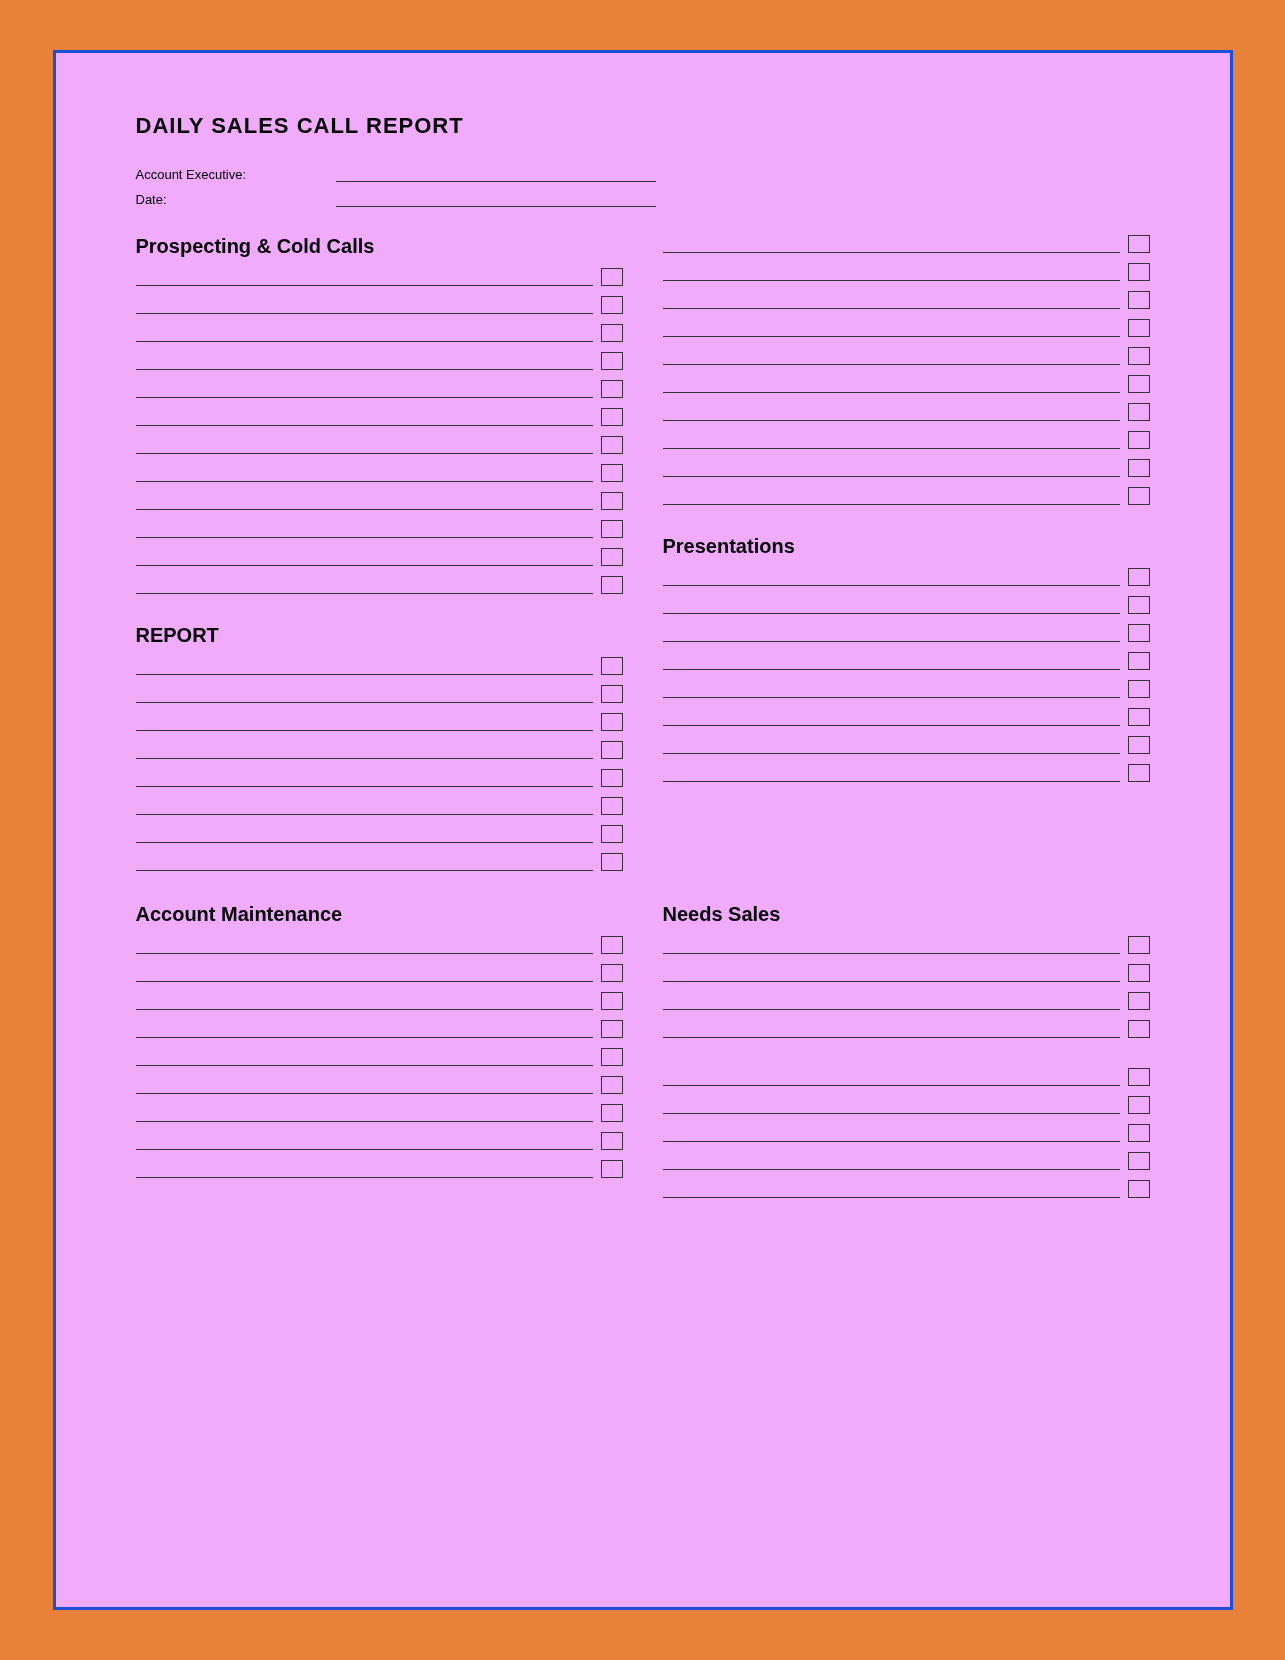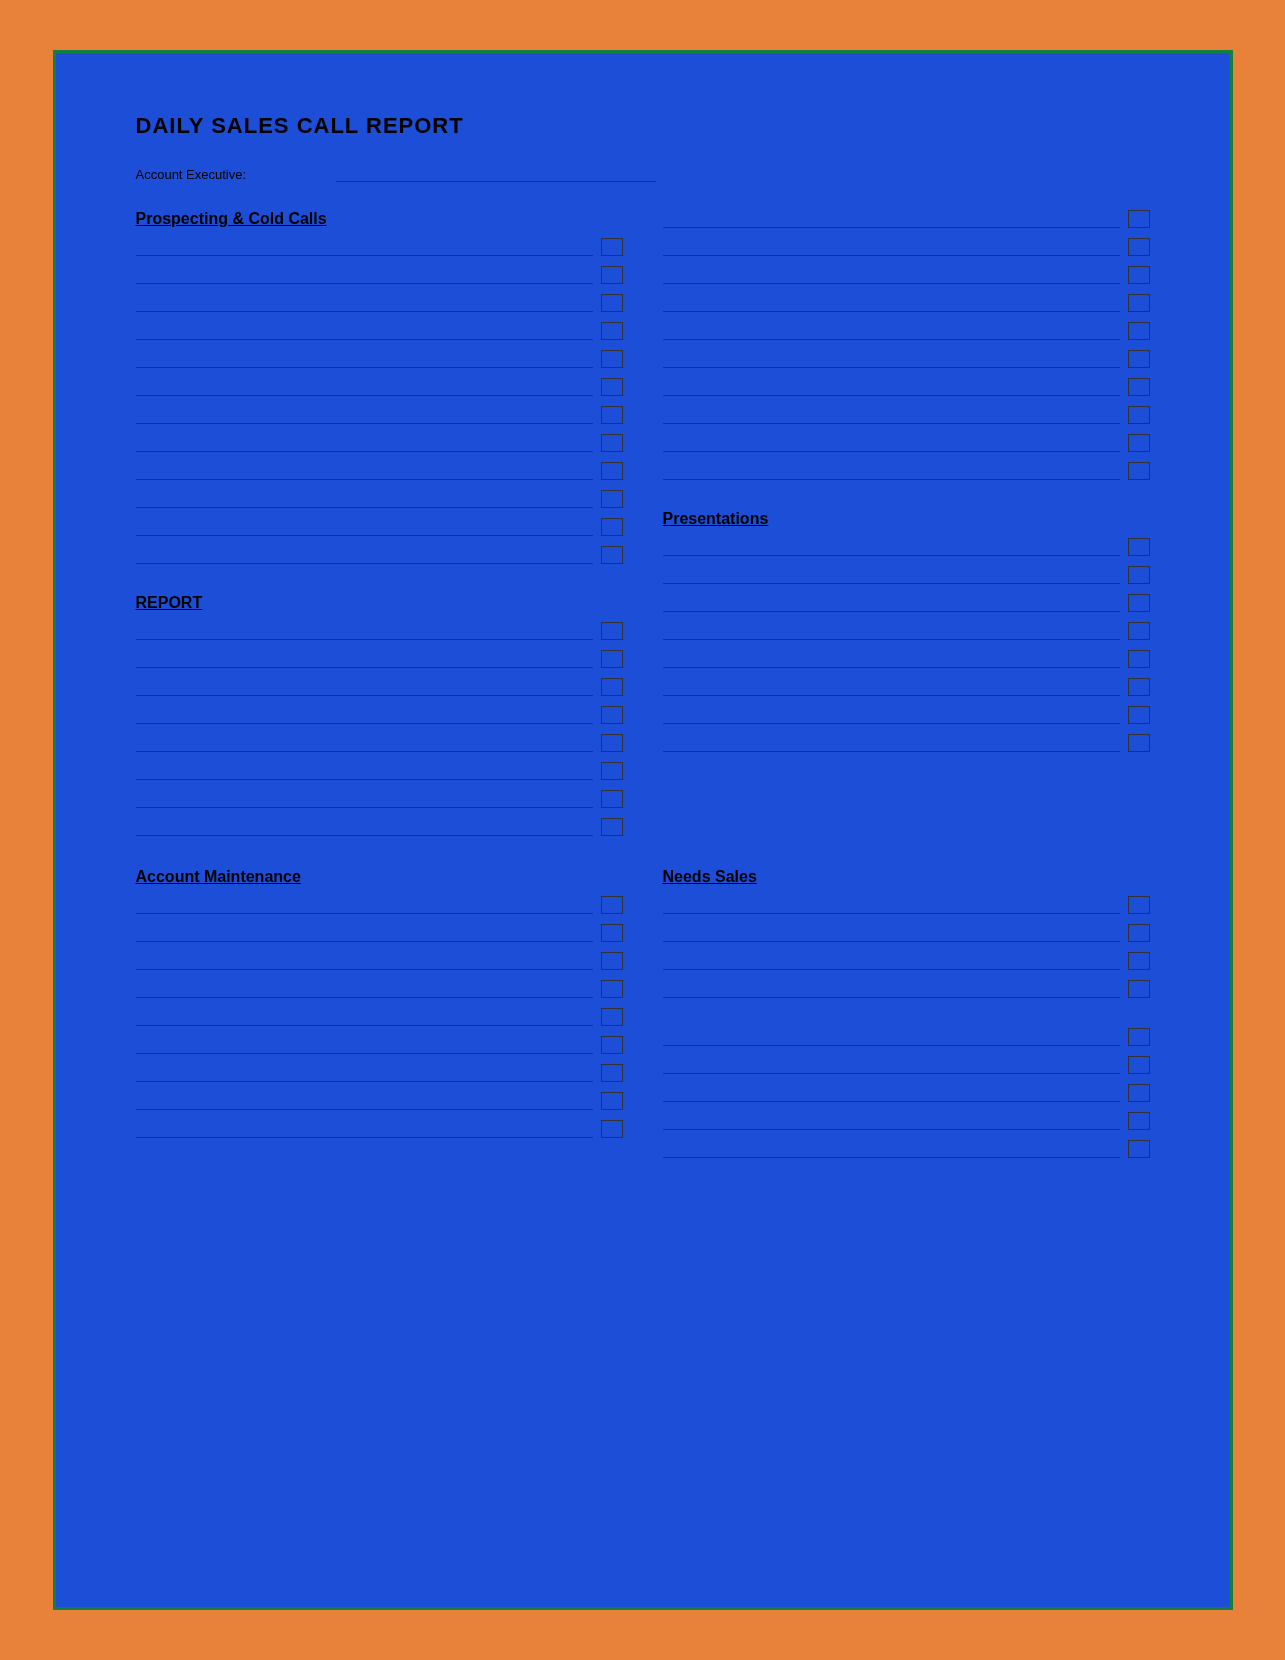--- a/index.html
+++ b/index.html
@@ -8,22 +8,22 @@
       height: 1660px;
       background: #e8823a;
       display: flex;
       align-items: center;
       justify-content: center;
       font-family: Arial, sans-serif;
     }
     .page {
       width: 1180px;
       height: 1560px;
-      background: #1d4ed8;
-      border: 3px solid #15803d;
+      background: #f0abfc;
+      border: 3px solid #1d4ed8;
       padding: 60px 80px;
       position: relative;
     }
     .title {
       font-size: 22px;
       font-weight: bold;
       margin-bottom: 28px;
       letter-spacing: 1px;
     }
     .header-fields {
@@ -46,23 +46,22 @@
       display: flex;
       gap: 40px;
     }
     .col-left, .col-right {
       flex: 1;
     }
     .section {
       margin-bottom: 30px;
     }
     .section-title {
-      font-size: 16px;
+      font-size: 20px;
       font-weight: bold;
-      text-decoration: underline;
       margin-bottom: 10px;
       display: block;
     }
     .row-entry {
       display: flex;
       align-items: flex-end;
       margin-bottom: 10px;
       gap: 8px;
     }
     .row-line {
@@ -89,20 +88,24 @@
 <body>
 
 <div class="page">
   <div class="title">DAILY SALES CALL REPORT</div>
 
   <div class="header-fields">
     <div class="header-field">
       <label>Account Executive:</label>
       <div class="line"></div>
     </div>
+    <div class="header-field">
+      <label>Date:</label>
+      <div class="line"></div>
+    </div>
   </div>
 
   <div class="sections-grid">
 
     <div class="col-left">
       <div class="section">
         <span class="section-title">Prospecting &amp; Cold Calls</span>
 
         <div class="row-entry">
             <div class="row-line"></div>

